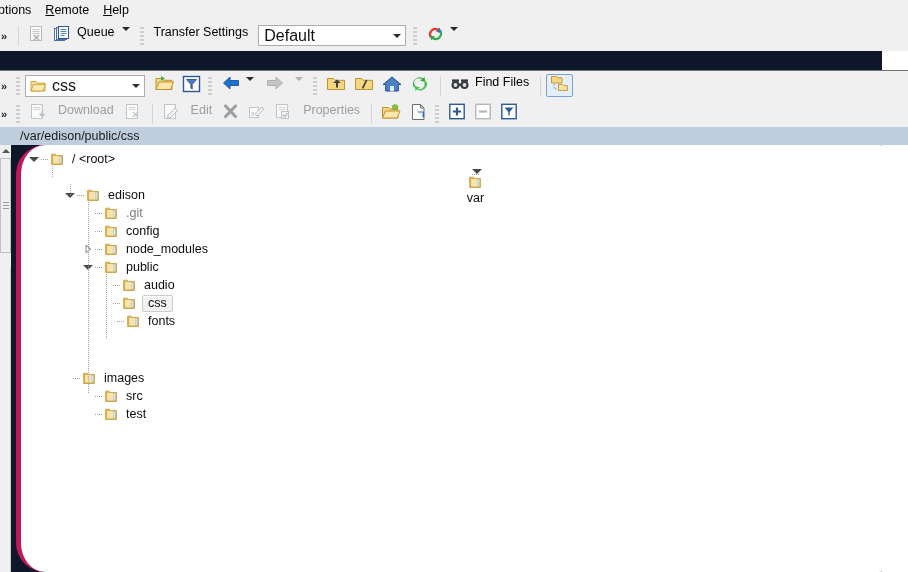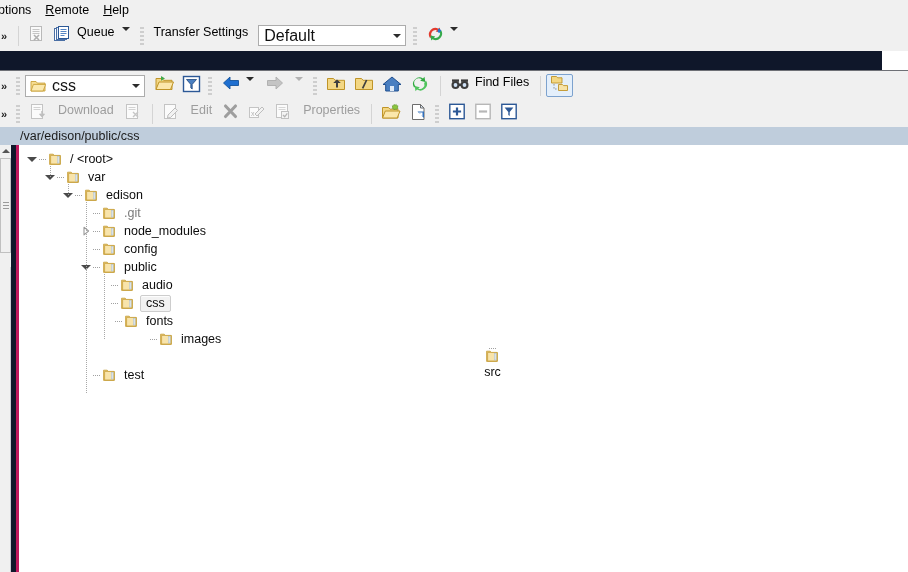--- a/index.html
+++ b/index.html
@@ -134,21 +134,21 @@
   }
   .lsb-grip {
     width: 6px; height: 7px;
     background-image: repeating-linear-gradient(to bottom,
         #9a9a9a 0px, #9a9a9a 1px, transparent 1px, transparent 3px);
   }
 
   
   .treepanel {
     position: absolute; left: 16px; top: 145px; width: 892px; height: 427px;
-    background: #ffffff; border-left: 3px solid #be185d; overflow: hidden;
+    background: #ffffff; border-left: 5px solid #be185d; overflow: hidden; border-radius: 29px;
   }
   .treepanel-inner { padding-top: 5px; }
   .trow {
     position: relative; height: 18px; display: flex; align-items: center;
     white-space: nowrap; font-size: 12.5px; color: #0c0c0c;
   }
   .twist {
     width: 14px; min-width: 14px; height: 18px;
     display: flex; align-items: center; justify-content: center;
   }
@@ -525,21 +525,21 @@
           </span>
           <span class="folder">
             <svg width="15" height="15" viewBox="0 0 15 15">
               <path d="M1.6 2.2 h3.6 l1.1 1.3 h6.1 V12.4 H1.6z" fill="#f0cf80" stroke="#c39a32" stroke-width="0.8"></path>
               <path d="M2.6 3.4 h9.3 V12 H2.6z" fill="#f8e4ab" stroke="#c39a32" stroke-width="0.7"></path>
               <rect x="9.6" y="4.4" width="1.5" height="6.6" fill="#dfe9f4" stroke="#a9bdd1" stroke-width="0.5"></rect>
             </svg>
           </span>
           <span class="tlabel">/ &lt;root&gt;</span>
         </div>
-        <div class="trow" style="padding-left: 24px;">
+        <div class="trow" style="padding-left: 24px; flex-direction: column;">
           <span class="twist open"></span>
           <span class="dots">
             <i></i>
           </span>
           <span class="folder">
             <svg width="15" height="15" viewBox="0 0 15 15">
               <path d="M1.6 2.2 h3.6 l1.1 1.3 h6.1 V12.4 H1.6z" fill="#f0cf80" stroke="#c39a32" stroke-width="0.8"></path>
               <path d="M2.6 3.4 h9.3 V12 H2.6z" fill="#f8e4ab" stroke="#c39a32" stroke-width="0.7"></path>
               <rect x="9.6" y="4.4" width="1.5" height="6.6" fill="#dfe9f4" stroke="#a9bdd1" stroke-width="0.5"></rect>
             </svg>
@@ -566,54 +566,54 @@
             <i></i>
           </span>
           <span class="folder">
             <svg width="15" height="15" viewBox="0 0 15 15">
               <path d="M1.6 2.2 h3.6 l1.1 1.3 h6.1 V12.4 H1.6z" fill="#f0cf80" stroke="#c39a32" stroke-width="0.8"></path>
               <path d="M2.6 3.4 h9.3 V12 H2.6z" fill="#f8e4ab" stroke="#c39a32" stroke-width="0.7"></path>
               <rect x="9.6" y="4.4" width="1.5" height="6.6" fill="#dfe9f4" stroke="#a9bdd1" stroke-width="0.5"></rect>
             </svg>
           </span>
           <span class="tlabel dim">.git</span>
+        </div>
+        <div class="trow" style="padding-left: 60px;">
+          <span class="twist"></span>
+          <span class="dots">
+            <i></i>
+          </span>
+          <span class="folder">
+            <svg width="15" height="15" viewBox="0 0 15 15">
+              <path d="M1.6 2.2 h3.6 l1.1 1.3 h6.1 V12.4 H1.6z" fill="#f0cf80" stroke="#c39a32" stroke-width="0.8"></path>
+              <path d="M2.6 3.4 h9.3 V12 H2.6z" fill="#f8e4ab" stroke="#c39a32" stroke-width="0.7"></path>
+              <rect x="9.6" y="4.4" width="1.5" height="6.6" fill="#dfe9f4" stroke="#a9bdd1" stroke-width="0.5"></rect>
+            </svg>
+          </span>
+          <span class="tlabel">config</span>
         </div>
         <div class="trow" style="padding-left: 60px;">
           <span class="twist">
             <svg width="10" height="10" viewBox="0 0 10 10">
               <path d="M3 1.2 L7.6 5 L3 8.8z" fill="none" stroke="#9a9a9a" stroke-width="1.1" stroke-linejoin="round"></path>
             </svg>
           </span>
           <span class="dots">
             <i></i>
           </span>
           <span class="folder">
             <svg width="15" height="15" viewBox="0 0 15 15">
               <path d="M1.6 2.2 h3.6 l1.1 1.3 h6.1 V12.4 H1.6z" fill="#f0cf80" stroke="#c39a32" stroke-width="0.8"></path>
               <path d="M2.6 3.4 h9.3 V12 H2.6z" fill="#f8e4ab" stroke="#c39a32" stroke-width="0.7"></path>
               <rect x="9.6" y="4.4" width="1.5" height="6.6" fill="#dfe9f4" stroke="#a9bdd1" stroke-width="0.5"></rect>
             </svg>
           </span>
           <span class="tlabel">node_modules</span>
         </div>
         <div class="trow" style="padding-left: 60px;">
-          <span class="twist"></span>
-          <span class="dots">
-            <i></i>
-          </span>
-          <span class="folder">
-            <svg width="15" height="15" viewBox="0 0 15 15">
-              <path d="M1.6 2.2 h3.6 l1.1 1.3 h6.1 V12.4 H1.6z" fill="#f0cf80" stroke="#c39a32" stroke-width="0.8"></path>
-              <path d="M2.6 3.4 h9.3 V12 H2.6z" fill="#f8e4ab" stroke="#c39a32" stroke-width="0.7"></path>
-              <rect x="9.6" y="4.4" width="1.5" height="6.6" fill="#dfe9f4" stroke="#a9bdd1" stroke-width="0.5"></rect>
-            </svg>
-          </span>
-          <span class="tlabel">config</span>
-        </div>
-        <div class="trow" style="padding-left: 60px;">
           <span class="twist open"></span>
           <span class="dots">
             <i></i>
           </span>
           <span class="folder">
             <svg width="15" height="15" viewBox="0 0 15 15">
               <path d="M1.6 2.2 h3.6 l1.1 1.3 h6.1 V12.4 H1.6z" fill="#f0cf80" stroke="#c39a32" stroke-width="0.8"></path>
               <path d="M2.6 3.4 h9.3 V12 H2.6z" fill="#f8e4ab" stroke="#c39a32" stroke-width="0.7"></path>
               <rect x="9.6" y="4.4" width="1.5" height="6.6" fill="#dfe9f4" stroke="#a9bdd1" stroke-width="0.5"></rect>
             </svg>
@@ -655,35 +655,35 @@
           </span>
           <span class="folder">
             <svg width="15" height="15" viewBox="0 0 15 15">
               <path d="M1.6 2.2 h3.6 l1.1 1.3 h6.1 V12.4 H1.6z" fill="#f0cf80" stroke="#c39a32" stroke-width="0.8"></path>
               <path d="M2.6 3.4 h9.3 V12 H2.6z" fill="#f8e4ab" stroke="#c39a32" stroke-width="0.7"></path>
               <rect x="9.6" y="4.4" width="1.5" height="6.6" fill="#dfe9f4" stroke="#a9bdd1" stroke-width="0.5"></rect>
             </svg>
           </span>
           <span class="tlabel">fonts</span>
         </div>
-        <div class="trow" style="padding-left: 117px;">
+        <div class="trow" style="padding-left: 38px; margin-top: 39px;">
           <span class="twist"></span>
           <span class="dots">
             <i></i>
           </span>
           <span class="folder">
             <svg width="15" height="15" viewBox="0 0 15 15">
               <path d="M1.6 2.2 h3.6 l1.1 1.3 h6.1 V12.4 H1.6z" fill="#f0cf80" stroke="#c39a32" stroke-width="0.8"></path>
               <path d="M2.6 3.4 h9.3 V12 H2.6z" fill="#f8e4ab" stroke="#c39a32" stroke-width="0.7"></path>
               <rect x="9.6" y="4.4" width="1.5" height="6.6" fill="#dfe9f4" stroke="#a9bdd1" stroke-width="0.5"></rect>
             </svg>
           </span>
           <span class="tlabel">images</span>
         </div>
-        <div class="trow" style="padding-left: 60px; flex-direction: column;">
+        <div class="trow" style="padding-left: 60px;">
           <span class="twist"></span>
           <span class="dots">
             <i></i>
           </span>
           <span class="folder">
             <svg width="15" height="15" viewBox="0 0 15 15">
               <path d="M1.6 2.2 h3.6 l1.1 1.3 h6.1 V12.4 H1.6z" fill="#f0cf80" stroke="#c39a32" stroke-width="0.8"></path>
               <path d="M2.6 3.4 h9.3 V12 H2.6z" fill="#f8e4ab" stroke="#c39a32" stroke-width="0.7"></path>
               <rect x="9.6" y="4.4" width="1.5" height="6.6" fill="#dfe9f4" stroke="#a9bdd1" stroke-width="0.5"></rect>
             </svg>

